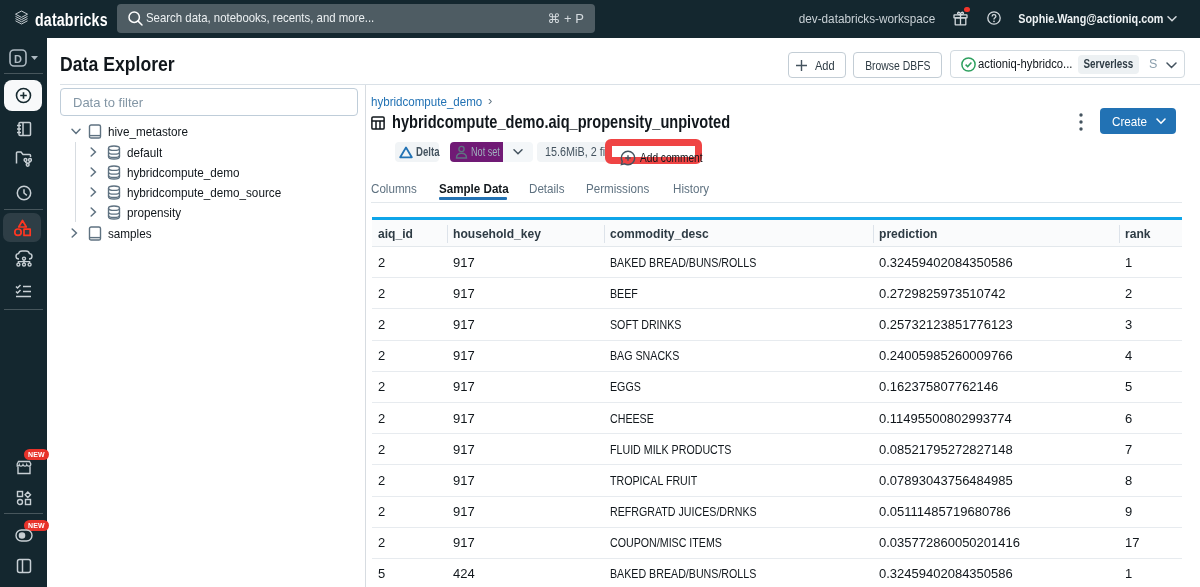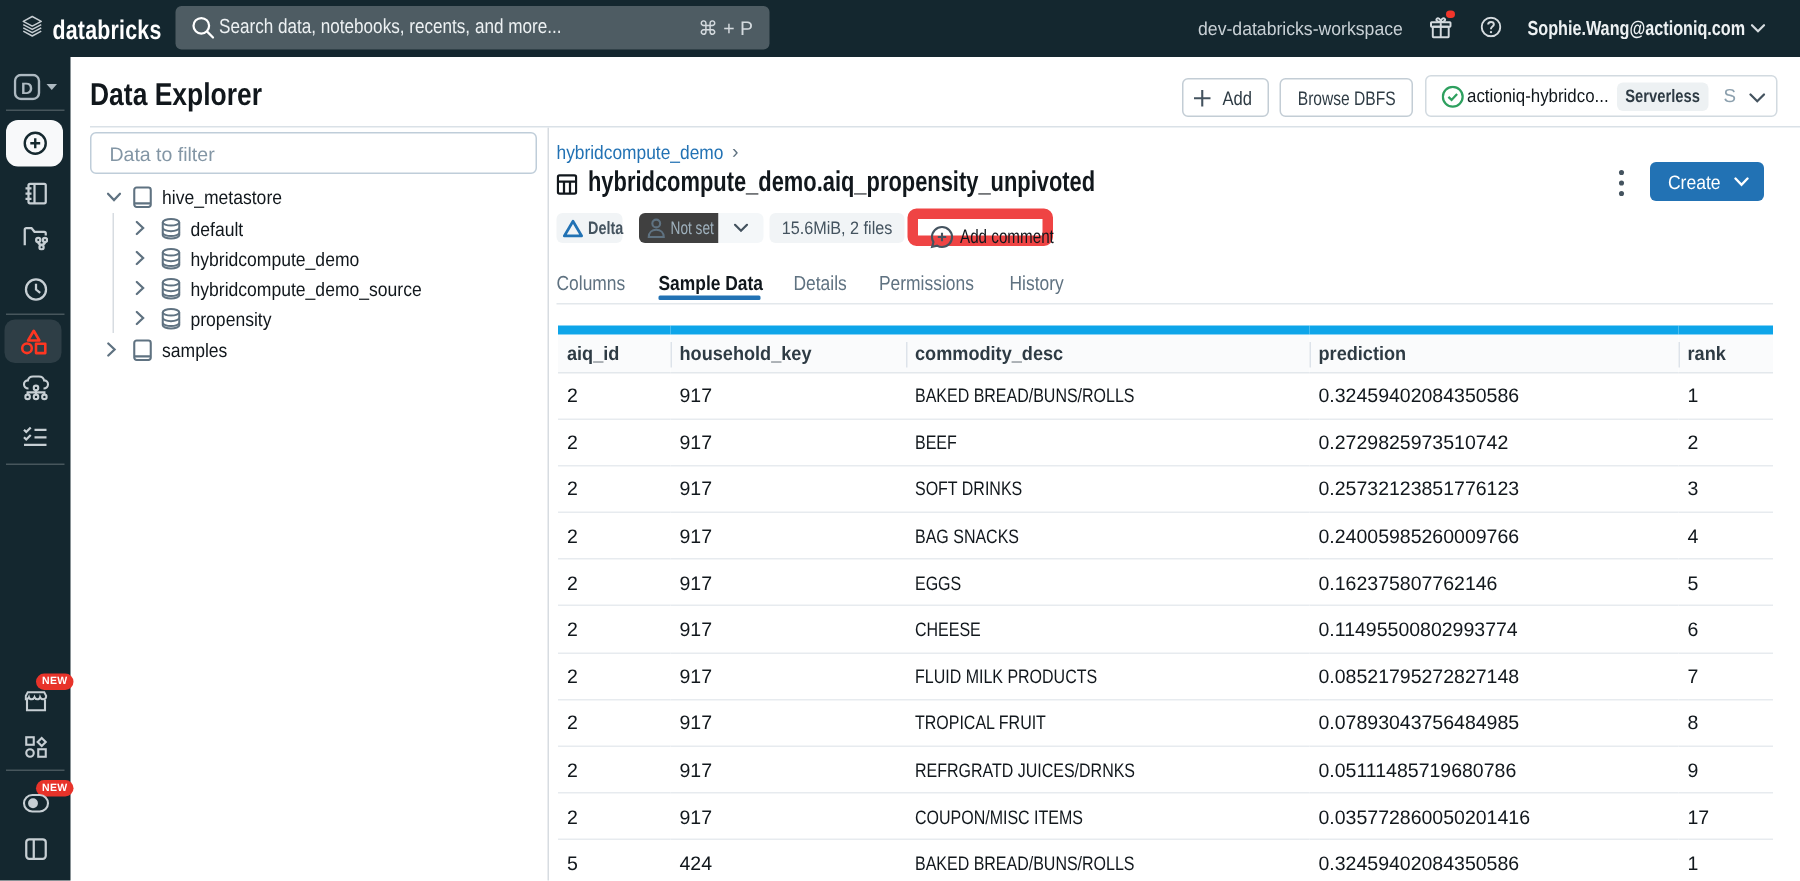--- a/index.html
+++ b/index.html
@@ -5,21 +5,21 @@
 * { margin:0; padding:0; box-sizing:border-box; }
 body * { white-space:nowrap; }
 html,body { width:1200px; height:587px; overflow:hidden; font-family:"Liberation Sans", sans-serif; background:#fff; color:#11171C; }
 .sx { display:inline-block; transform-origin:0 50%; }
 svg { flex-shrink:0; display:block; }
 
 
 #topbar { position:absolute; left:0; top:0; width:1200px; height:38px; background:#14272F; }
 #logo-icon { position:absolute; left:14px; top:10px; }
 #logo-word { position:absolute; left:35px; top:10px; color:#fff; font-size:18px; font-weight:700; transform:scaleX(0.79); transform-origin:0 0; letter-spacing:0.2px; }
-#search { position:absolute; left:117px; top:4px; width:396px; height:29px; background:#4E5C63; border-radius:4px; }
+#search { position:absolute; left:117px; top:4px; width:478px; height:29px; background:#4E5C63; border-radius:4px; }
 #search .mg { position:absolute; left:10px; top:6px; }
 #search .ph { position:absolute; left:29px; top:6px; color:#EDF1F3; font-size:13.5px; transform:scaleX(0.845); transform-origin:0 0; }
 #search .kbd { position:absolute; right:11px; top:7px; color:#D4DADE; font-size:13px; }
 #tr-workspace { position:absolute; right:265px; top:0; height:38px; line-height:38px; color:#C9D1D6; font-size:12.5px; transform:scaleX(0.94); transform-origin:100% 50%; }
 #gift { position:absolute; left:953px; top:11px; }
 #giftdot { position:absolute; left:964px; top:6.5px; width:5.5px; height:5.5px; background:#F2352B; border-radius:50%; }
 #qmark { position:absolute; left:987px; top:11px; }
 #tr-user { position:absolute; right:37px; top:0; height:38px; line-height:38px; color:#EDF1F3; font-size:13.5px; font-weight:700; transform:scaleX(0.8); transform-origin:100% 50%; }
 #tr-chev { position:absolute; left:1167px; top:16px; }
 
@@ -58,42 +58,42 @@
 #crumb .sep { position:absolute; left:117px; top:-1px; color:#5F7281; font-size:13px; }
 #title { position:absolute; left:371px; top:111px; height:22px; }
 #title svg { position:absolute; left:0; top:5px; }
 #title .t { position:absolute; left:21px; top:0; font-size:19px; font-weight:700; color:#11171C; transform:scaleX(0.768); transform-origin:0 0; }
 #kebab { position:absolute; left:1072px; top:111px; width:18px; height:22px; display:flex; align-items:center; justify-content:center; }
 #btn-create { position:absolute; left:1100px; top:108px; width:76px; height:26px; background:#2272B4; border-radius:4px; color:#fff; font-size:13px; display:flex; align-items:center; justify-content:center; }
 #btn-create .t { transform:scaleX(0.9); transform-origin:50% 50%; display:inline-block; }
 #btn-create svg { margin-left:7px; }
 
 
-.badge { position:absolute; top:142px; height:20px; display:flex; align-items:center; border-radius:4px; background:#F1F4F6; font-size:12px; }
+.badge { position:absolute; top:142px; height:20px; display:flex; align-items:center; border-radius:4px; background:#F1F4F6; font-size:12px;margin-left:24px; }
 #bdg-delta { left:371px; width:44px; padding-left:4px; font-weight:700; color:#44535F; }
 #bdg-delta .t { transform:scaleX(0.8); transform-origin:0 50%; display:inline-block; margin-left:3px; }
-#bdg-notset { left:426px; width:53px; background:#404040; border-radius:4px 0 0 4px; color:#9FB1BD; padding-left:5px;justify-content:space-between; }
+#bdg-notset { left:426px; width:53px; background:#701a75; border-radius:4px 0 0 4px; color:#9FB1BD; padding-left:5px;justify-content:space-between; }
 #bdg-notset .t { transform:scaleX(0.76); transform-origin:0 50%; display:inline-block; margin-left:3px; }
 #bdg-notset-cv { left:479px; width:30px; background:#F4F7F9; border-radius:0 4px 4px 0; justify-content:center; }
 #bdg-size { left:513px; width:90px; justify-content:center; color:#44535F; }
 #bdg-size .t { transform:scaleX(0.9); transform-origin:50% 50%; display:inline-block; }
 #btn-comment { position:absolute; left:605px; top:139px; width:97px; height:25px; background:#fff; border:7px solid #ef4444; border-radius:6px; }
 #btn-comment svg { position:absolute; left:8px; top:4px; }
 #btn-comment .t { position:absolute; left:28px; top:4px; font-size:13px; color:#11171C; transform:scaleX(0.78); transform-origin:0 0; }
 
 
 .tab { position:absolute; top:181px; font-size:13.5px; color:#5F7281; transform-origin:0 0; transform:scaleX(0.86); }
 .tab.sel { color:#11171C; font-weight:700; }
 #tabunder { position:absolute; left:439px; top:197px; width:68px; height:3px; background:#2272B4; border-radius:1px; }
 #tabline { position:absolute; left:371px; top:202px; width:811px; height:1px; background:#E3E8EC; }
 
 
 #tbl { position:absolute; left:372px; top:217px; width:810px; }
 #tbl table { border-collapse:collapse; width:810px; table-layout:fixed; font-size:13px; color:#11171C; }
-#tbl th { background:#FAFBFC; font-weight:700; color:#2E3B44; text-align:left; height:28px; padding:0 0 0 6px; border-top:6px solid #0ea5e9; border-bottom:1px solid #E3E8EC; position:relative; }
+#tbl th { background:#FAFBFC; font-weight:700; color:#2E3B44; text-align:left; height:28px; padding:0 0 0 6px; border-top:3px solid #0ea5e9; border-bottom:1px solid #E3E8EC; position:relative; }
 #tbl th + th:before { content:""; position:absolute; left:0; top:5px; bottom:3px; width:1px; background:#DDE3EA; }
 #tbl th .sx { transform:scaleX(0.93); }
 #tbl td { height:31.2px; padding:0 0 0 6px; border-bottom:1px solid #E7EBEF; }
 #tbl td .sx { transform:scaleX(0.82); }
 #tbl col.c1 { width:75px; } #tbl col.c2 { width:157px; } #tbl col.c3 { width:269px; } #tbl col.c4 { width:246px; } #tbl col.c5 { width:63px; }
 </style>
 </head>
 <body>
 
 <div id="topbar">

